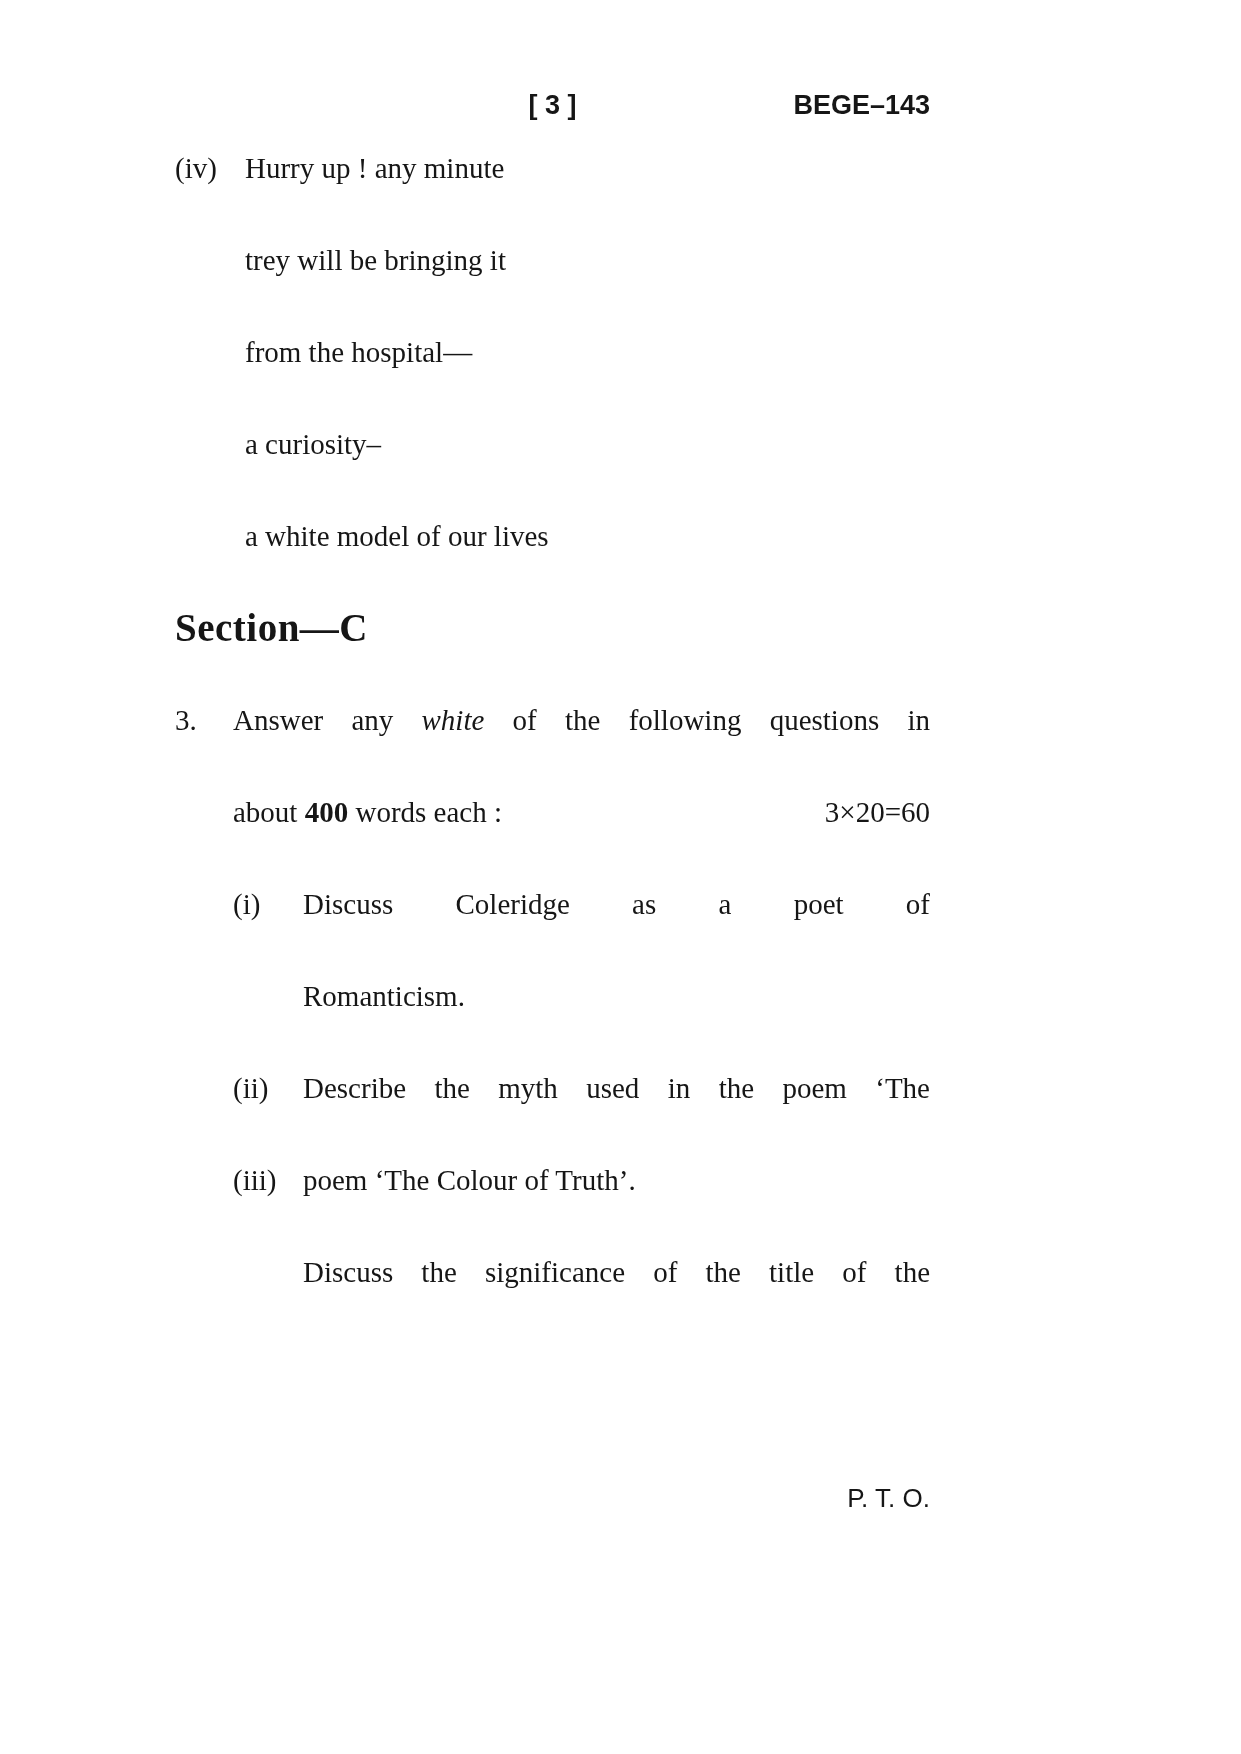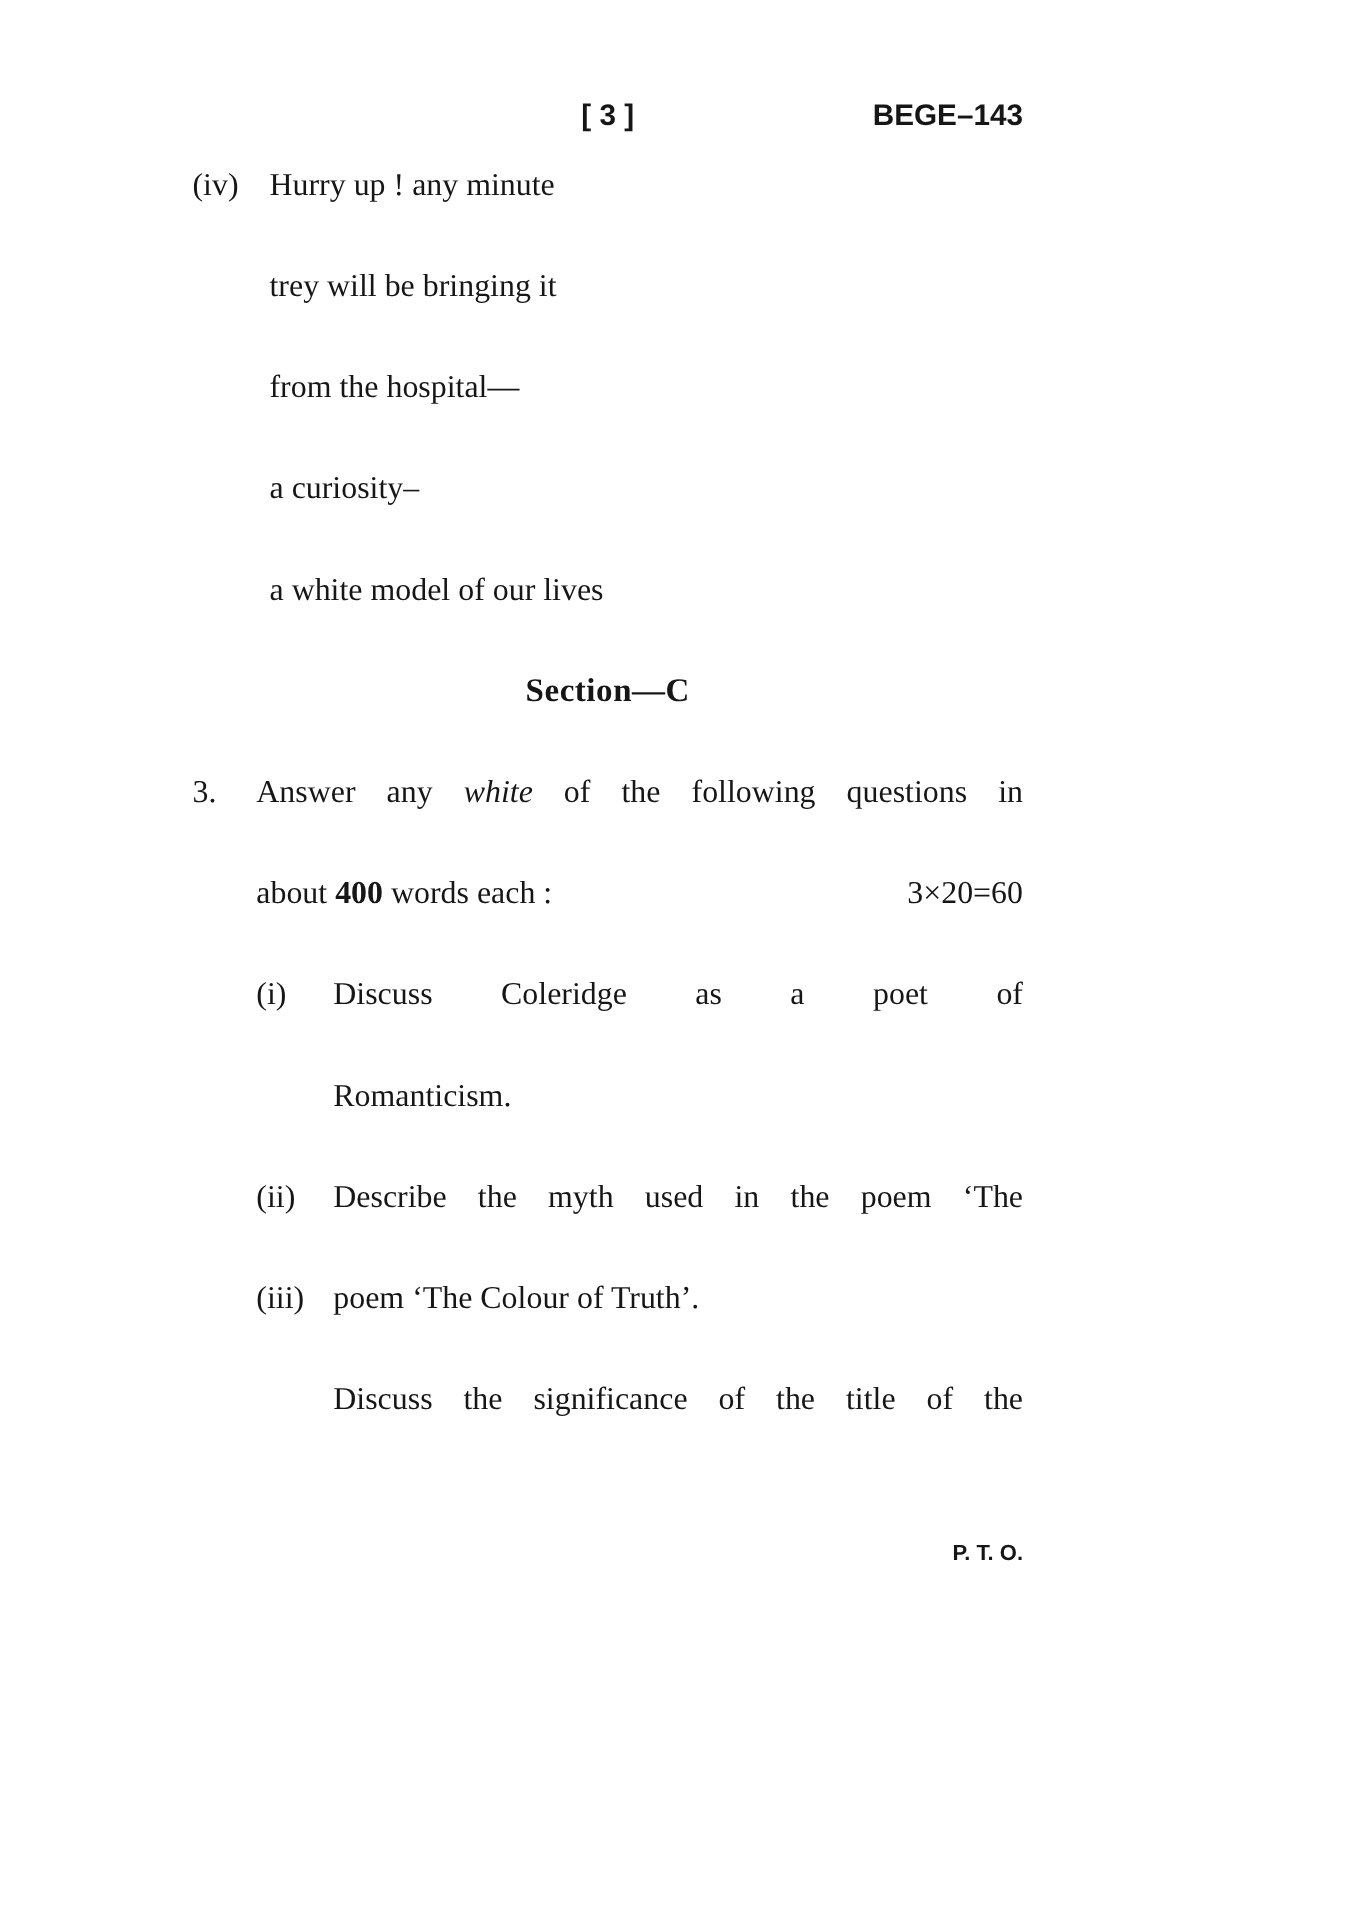--- a/index.html
+++ b/index.html
@@ -50,37 +50,36 @@
   }
   .hang-label {
     flex: 0 0 70px;
     font-size: 29px;
     line-height: 40px;
   }
   .hang-body { flex: 1; min-width: 0; }
   .indented { }
   .q3-label { flex: 0 0 58px; }
   .section-heading {
-    text-align: center;
     font-weight: bold;
-    font-size: 30px;
+    font-size: 39px;
     letter-spacing: 0.5px;
   }
   .q3-line2 {
     display: flex;
     justify-content: space-between;
     align-items: baseline;
   }
   .page-footer {
     position: absolute;
-    top: 1396px;
+    top: 1482px;
     right: 311px;
     font-family: "Liberation Sans", sans-serif;
-    font-weight: bold;
-    font-size: 20px;
+    font-weight: normal;
+    font-size: 26px;
     line-height: 32px;
   }
 </style>
 </head>
 <body>
 
 <div class="page">
   <div class="content">
 
     <div class="page-header">

